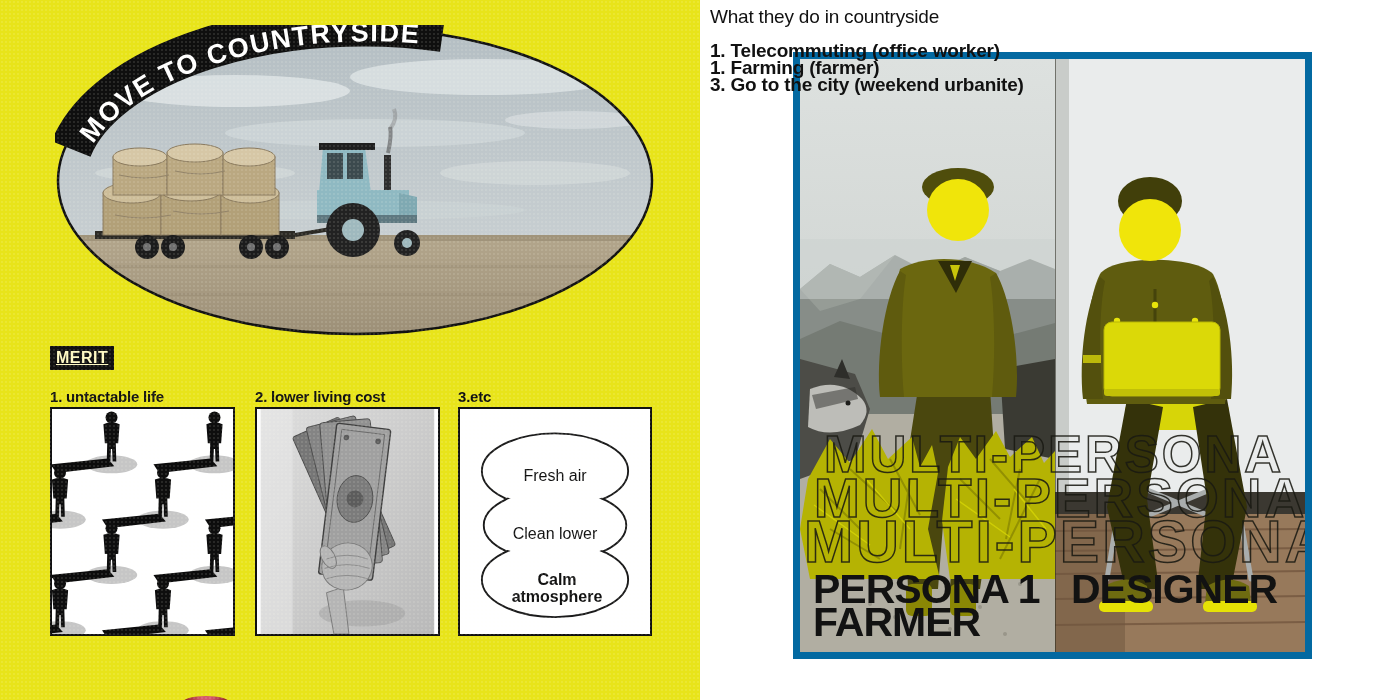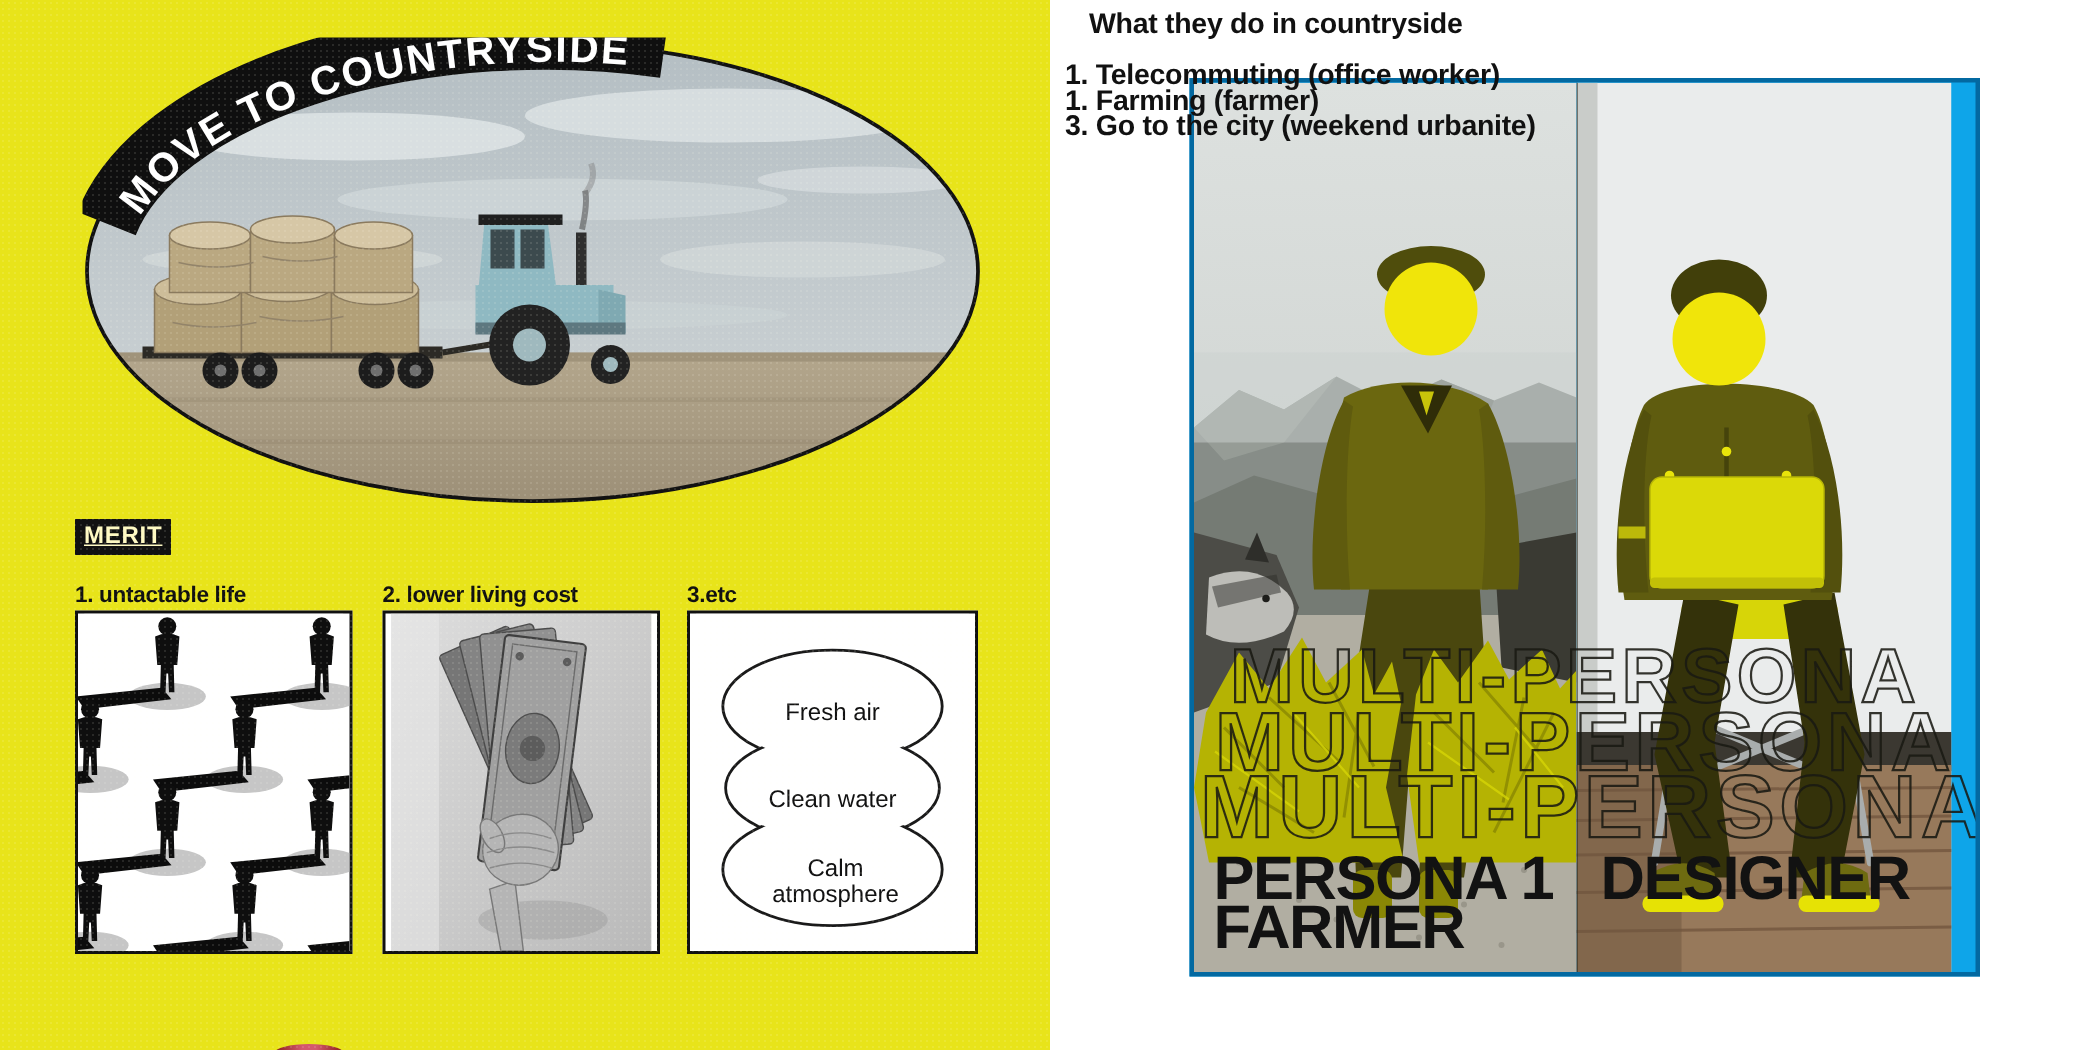--- a/index.html
+++ b/index.html
@@ -36,37 +36,37 @@
   .panel-1{left:50px;width:185px;}
   .panel-2{left:255px;width:185px;}
   .panel-3{left:458px;width:194px;}
   .merit-panel svg{display:block;width:100%;height:100%;}
   .bubble-text{
     position:absolute;left:0;width:100%;text-align:center;
     font-size:16px;color:#111;line-height:17px;
   }
   .bubble-text.b1{top:58px;}
   .bubble-text.b2{top:116px;}
-  .bubble-text.b3{top:162px;left:37px;width:120px;}
+  .bubble-text.b3{top:162px;left:37px;width:120px;font-weight:bold;}
   .red-sliver{
     position:absolute;left:183px;top:696px;width:46px;height:12px;border-radius:50%;
     background:linear-gradient(90deg,#8a1f1a,#d4586e 40%,#d4586e 60%,#8a1f1a);
   }
 
   .right-section{position:absolute;left:700px;top:0;width:700px;height:700px;background:#fff;}
   .right-heading{
-    position:absolute;left:10px;top:6px;font-size:19px;font-weight:bold;color:#111;
-    letter-spacing:-.2px;z-index:6;margin-left:16px;
+    position:absolute;left:10px;top:6px;font-size:19px;font-weight:normal;color:#111;
+    letter-spacing:-.2px;z-index:6;
   }
   .activity-list{position:absolute;left:10px;top:42px;z-index:6;}
   .activity-item{font-size:19px;font-weight:bold;color:#111;line-height:17px;letter-spacing:-.2px;white-space:nowrap;}
 
   .photo-block{
     position:absolute;left:93px;top:52px;width:505px;height:593px;
-    border:3px solid #0369a1;overflow:hidden;background:#0ea5e9;padding-left:16px;
+    border:7px solid #0369a1;overflow:hidden;background:#fca5a5;
   }
   .photo-block svg{position:absolute;top:0;height:593px;display:block;}
   .farmer-svg{left:0;width:255px;}
   .designer-svg{left:255px;width:250px;}
   .photo-divider{position:absolute;left:255px;top:0;width:1px;height:593px;background:rgba(40,40,30,.55);z-index:2;}
 
   .wm-row{
     position:absolute;white-space:nowrap;font-weight:bold;color:transparent;
     -webkit-text-stroke:1.5px rgba(25,25,18,.88);letter-spacing:3px;z-index:3;line-height:1;
   }
@@ -259,21 +259,21 @@
         <ellipse cx="97" cy="124" rx="76" ry="38"></ellipse>
         <ellipse cx="97" cy="182" rx="78" ry="40"></ellipse>
       </g>
       <g fill="#ffffff">
         <ellipse cx="97" cy="66" rx="76" ry="38"></ellipse>
         <ellipse cx="97" cy="124" rx="74" ry="36"></ellipse>
         <ellipse cx="97" cy="182" rx="76" ry="38"></ellipse>
       </g>
     </svg>
     <div class="bubble-text b1">Fresh air</div>
-    <div class="bubble-text b2">Clean water</div>
+    <div class="bubble-text b2">Clean lower</div>
     <div class="bubble-text b3">Calm atmosphere</div>
   </div>
 
   <div class="red-sliver"></div>
   <div class="halftone"></div>
 </div>
 
 <div class="right-section">
   <div class="right-heading">What they do in countryside</div>
   <div class="activity-list">

